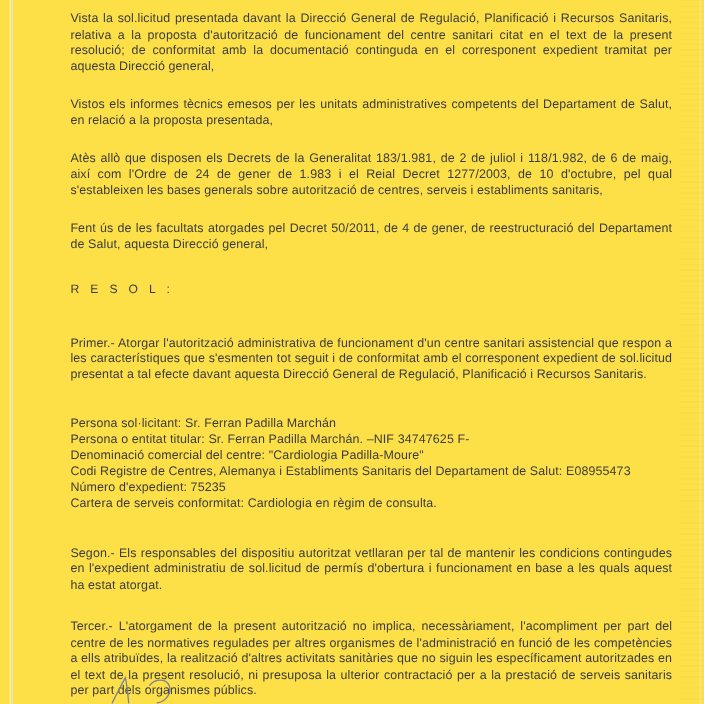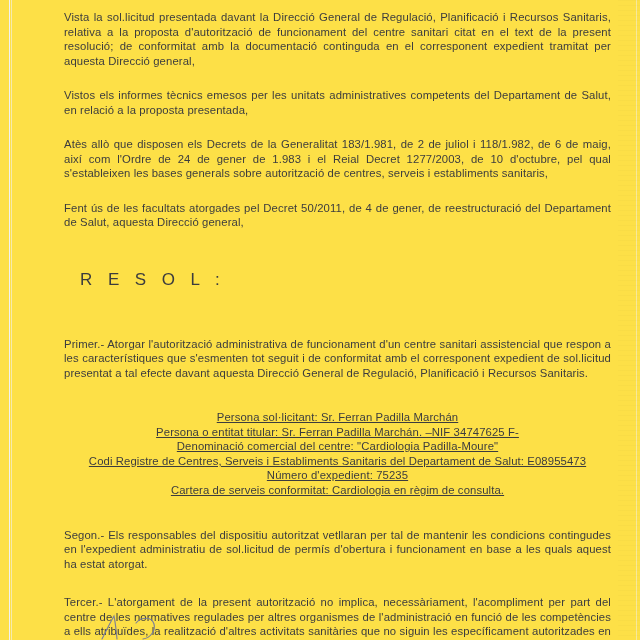--- a/index.html
+++ b/index.html
@@ -73,41 +73,40 @@
 
   
   .sp-10 { height: 10px; }
   .sp-20 { height: 20px; }
   .sp-24 { height: 24px; }
   .sp-26 { height: 26px; }
   .sp-30 { height: 30px; }
   .sp-34 { height: 34px; }
 
   .resol {
-    margin: 16px;
-    font-size: 17px;
+    margin: 0;
+    font-size: 11px;
     line-height: 15px;
     letter-spacing: 0.32em;
     color: #3c3c3e;
   }
 
   
   ul.details {
     list-style: none;
     margin: 0;
     padding: 0;
   }
   ul.details li {
     font-size: 11.3px;
     line-height: 14.6px;
-    text-align: center;
+    text-align: left;
     letter-spacing: 0.01em;
     color: #3c3c3e;
     white-space: nowrap;
-    text-decoration: underline;
   }
 
   
   .signature {
     position: absolute;
     left: 96px;
     top: 614px;
     width: 180px;
     height: 26px;
     overflow: hidden;
@@ -152,21 +151,21 @@
     <div class="sp-34"></div>
 
     <p class="para">Primer.- Atorgar l'autorització administrativa de funcionament d'un centre sanitari assistencial que respon a les característiques que s'esmenten tot seguit i de conformitat amb el corresponent expedient de sol.licitud presentat a tal efecte davant aquesta Direcció General de Regulació, Planificació i Recursos Sanitaris.</p>
 
     <div class="sp-30"></div>
 
     <ul class="details">
       <li>Persona sol·licitant: Sr. Ferran Padilla Marchán</li>
       <li>Persona o entitat titular: Sr. Ferran Padilla Marchán. –NIF 34747625 F-</li>
       <li>Denominació comercial del centre: "Cardiologia Padilla-Moure"</li>
-      <li>Codi Registre de Centres, Serveis i Establiments Sanitaris del Departament de Salut: E08955473</li>
+      <li>Codi Registre de Centres, Alemanya i Establiments Sanitaris del Departament de Salut: E08955473</li>
       <li>Número d'expedient: 75235</li>
       <li>Cartera de serveis conformitat: Cardiologia en règim de consulta.</li>
     </ul>
 
     <div class="sp-30"></div>
 
     <p class="para">Segon.- Els  responsables del dispositiu autoritzat vetllaran per tal de mantenir les condicions contingudes en l'expedient administratiu de sol.licitud de permís d'obertura i funcionament en base a les quals aquest ha estat atorgat.</p>
 
     <div class="sp-24"></div>
 

